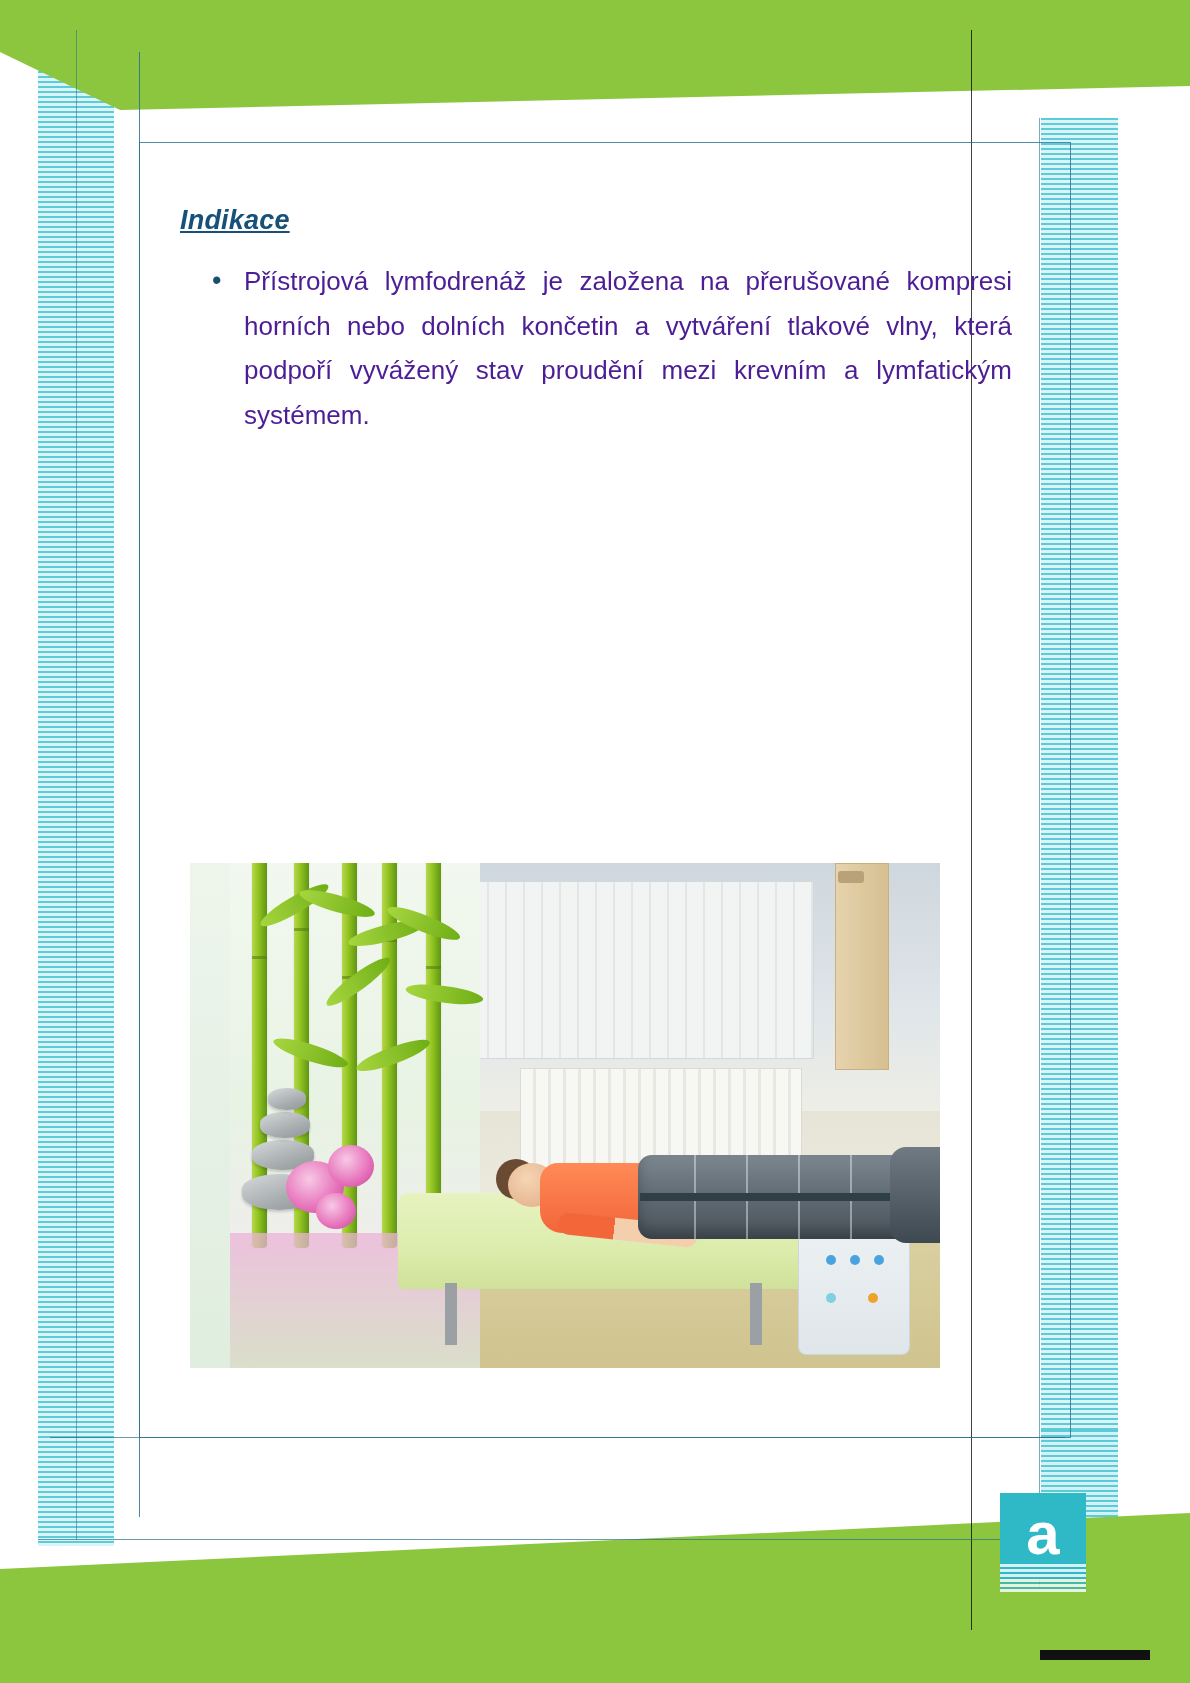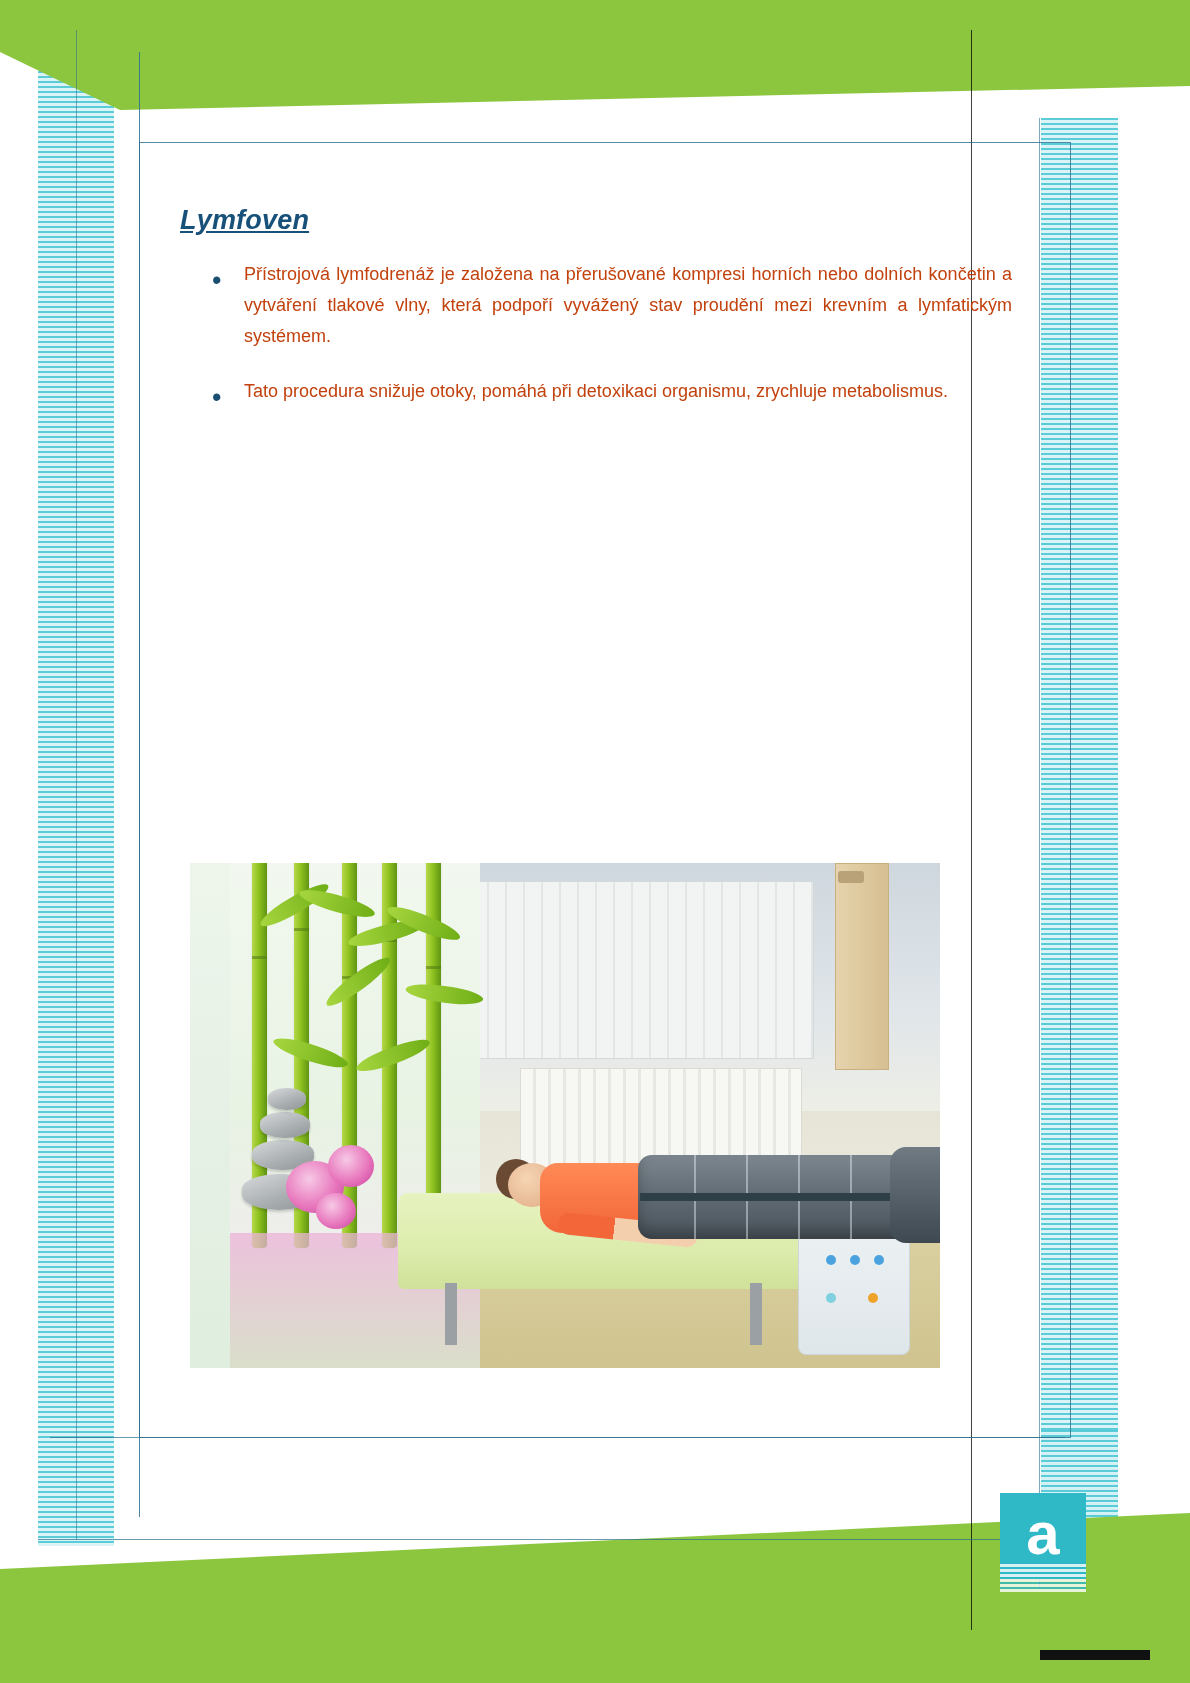--- a/index.html
+++ b/index.html
@@ -141,23 +141,23 @@
     left: 62px; top: 116px;
     width: 810px;
     margin: 0;
     padding: 0;
     list-style: none;
   }
   ul.bullets > li {
     position: relative;
     padding-left: 42px;
     margin-bottom: 24px;
-    font-size: 18px;
+    font-size: 26px;
     line-height: 1.72;
-    color: #c2410c;
+    color: #4c1d95;
     text-align: justify;
     text-justify: inter-word;
   }
   ul.bullets > li::before {
     content: "\2022";
     position: absolute;
     left: 10px;
     top: -2px;
     font-size: 27px;
     color: #1b4f72;
@@ -365,28 +365,25 @@
   <div class="deco-thin-line-v1"></div>
   <div class="deco-thin-line-v2"></div>
   <div class="deco-thin-line-v3"></div>
   <div class="deco-thin-line-v4"></div>
   <div class="deco-inner-border"></div>
   <div class="deco-h-line-top"></div>
   <div class="deco-h-line-bottom"></div>
 
   <div class="content">
 
-    <div class="doc-title">Lymfoven</div>
+    <div class="doc-title">Indikace</div>
 
     <ul class="bullets">
       <li>
         <span class="txt">Přístrojová lymfodrenáž je založena na přerušované kompresi horních nebo dolních končetin a vytváření tlakové vlny, která podpoří vyvážený stav proudění mezi krevním a lymfatickým systémem.</span>
-      </li>
-      <li>
-        <span class="txt">Tato procedura snižuje otoky, pomáhá při detoxikaci organismu, zrychluje metabolismus.</span>
       </li>
     </ul>
 
     <div class="photo">
       <div class="ph-wall-left"></div>
       <div class="ph-room-wall"></div>
       <div class="ph-wall-lower"></div>
       <div class="ph-floor"></div>
       <div class="ph-blind"></div>
       <div class="ph-door"></div>

